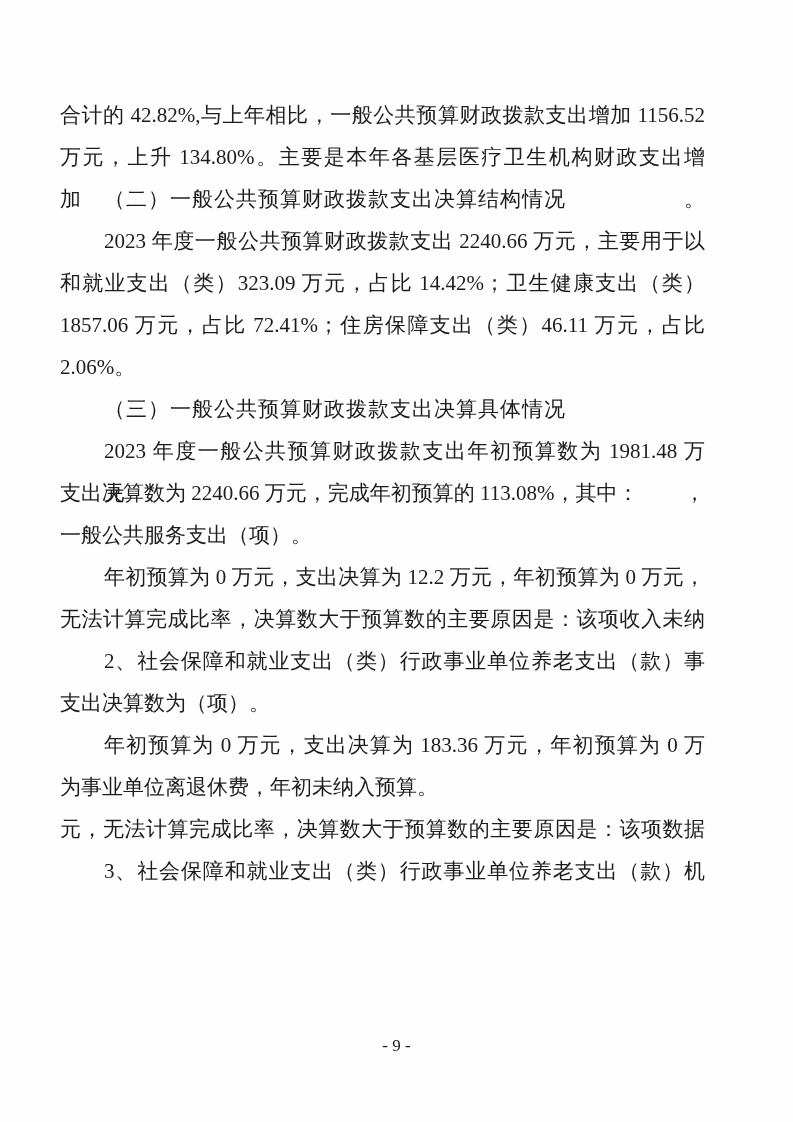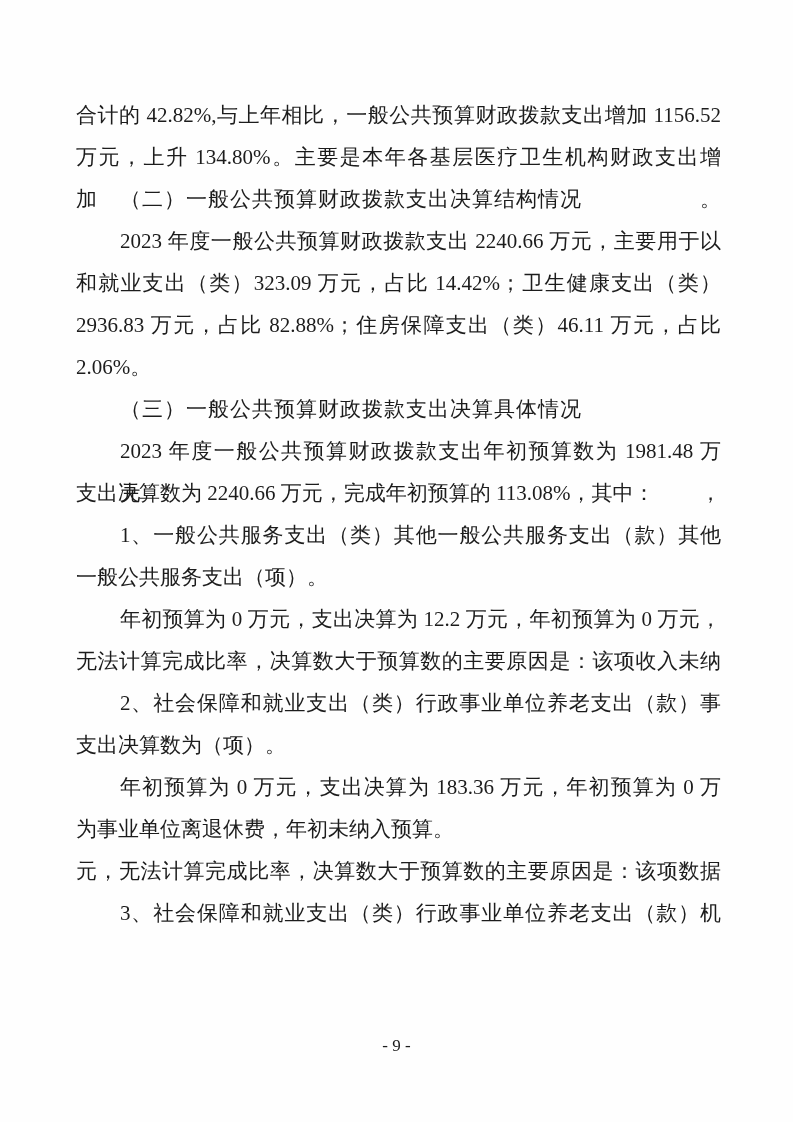--- a/index.html
+++ b/index.html
@@ -12,21 +12,21 @@
     width: 793px;
     height: 1122px;
     margin: 0 auto;
     background: #fefefe;
     color: #1c1c1c;
     font-family: "Liberation Serif", "DejaVu Serif", serif;
     overflow: hidden;
   }
   .content {
     position: absolute;
-    left: 76px;
+    left: 60px;
     top: 94px;
     width: 645px;
   }
   .line {
     height: 42px;
     line-height: 42px;
     font-size: 21px;
     white-space: nowrap;
     color: #1c1c1c;
   }
@@ -62,26 +62,25 @@
 </head>
 <body>
 
 <div class="page">
   <div class="content">
     <div class="line fill">合计的 42.82%,与上年相比，一般公共预算财政拨款支出增加 1156.52</div>
     <div class="line fill">万元，上升 134.80%。主要是本年各基层医疗卫生机构财政支出增加。</div>
     <div class="line heading indent">（二）一般公共预算财政拨款支出决算结构情况</div>
     <div class="line fill indent">2023 年度一般公共预算财政拨款支出 2240.66 万元，主要用于以</div>
     <div class="line fill">和就业支出（类）323.09 万元，占比 14.42%；卫生健康支出（类）</div>
-    <div class="line fill">2936.83 万元，占比 82.88%；住房保障支出（类）46.11 万元，占比</div>
+    <div class="line fill">1857.06 万元，占比 72.41%；住房保障支出（类）46.11 万元，占比</div>
     <div class="line">2.06%。</div>
     <div class="line heading indent">（三）一般公共预算财政拨款支出决算具体情况</div>
     <div class="line fill indent">2023 年度一般公共预算财政拨款支出年初预算数为 1981.48 万元，</div>
     <div class="line">支出决算数为 2240.66 万元，完成年初预算的 113.08%，其中：</div>
-    <div class="line fill indent">1、一般公共服务支出（类）其他一般公共服务支出（款）其他</div>
     <div class="line">一般公共服务支出（项）。</div>
     <div class="line fill indent">年初预算为 0 万元，支出决算为 12.2 万元，年初预算为 0 万元，</div>
     <div class="line fill">无法计算完成比率，决算数大于预算数的主要原因是：该项收入未纳</div>
     <div class="line fill indent">2、社会保障和就业支出（类）行政事业单位养老支出（款）事</div>
     <div class="line">支出决算数为（项）。</div>
     <div class="line fill indent">年初预算为 0 万元，支出决算为 183.36 万元，年初预算为 0 万</div>
     <div class="line">为事业单位离退休费，年初未纳入预算。</div>
     <div class="line fill">元，无法计算完成比率，决算数大于预算数的主要原因是：该项数据</div>
     <div class="line fill indent">3、社会保障和就业支出（类）行政事业单位养老支出（款）机</div>
   </div>

